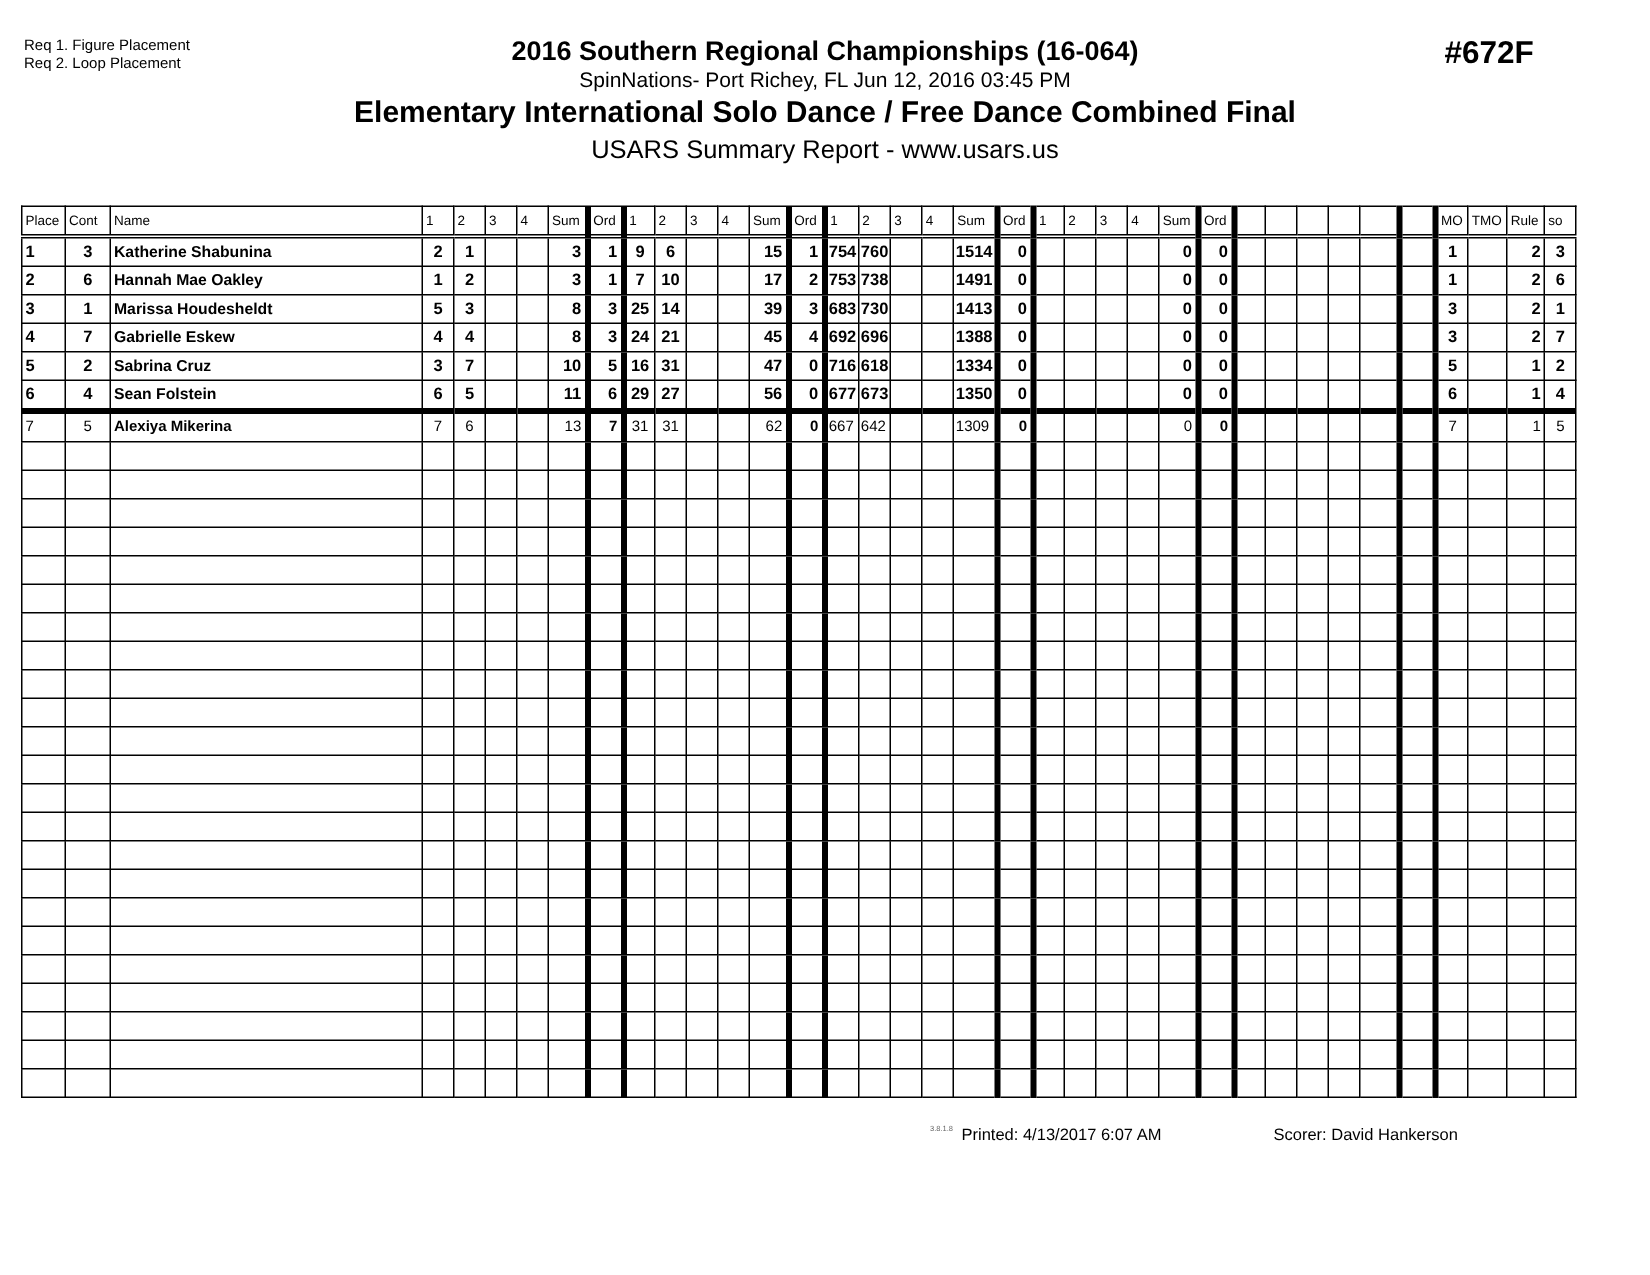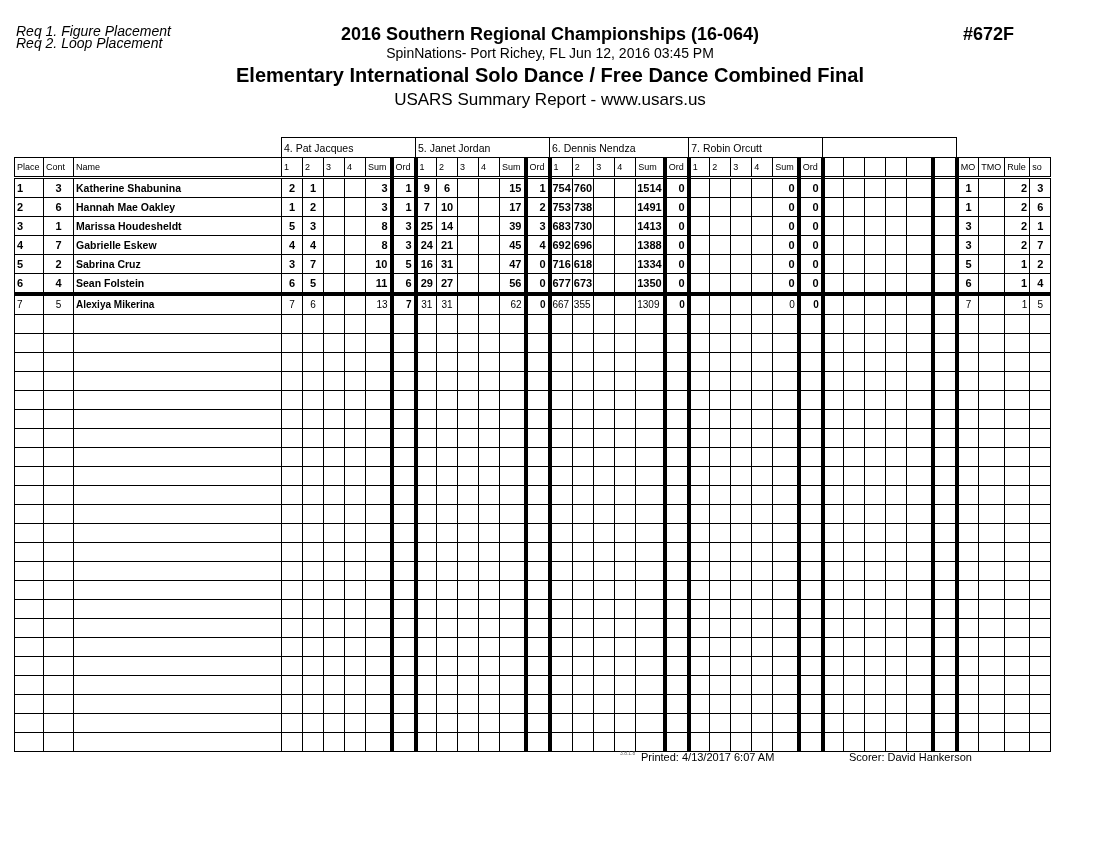--- a/index.html
+++ b/index.html
@@ -1,24 +1,24 @@
 <!DOCTYPE html>
 <html><head>
 <meta charset="utf-8">
 <style>
   html, body { margin:0; padding:0; background:#ffffff; }
   body { width:1100px; height:850px; position:relative; overflow:hidden;
          font-family:"Liberation Sans", sans-serif; color:#000; }
-  .req { position:absolute; left:16px; top:25px; font-size:14px; line-height:12px;font-style:italic; }
+  .req { position:absolute; left:16px; top:25px; font-size:10px; line-height:12px; }
   .title { position:absolute; left:0; width:1100px; text-align:center; }
   .t1 { top:24px; font-size:18px; font-weight:bold; left:0; width:1100px; }
   .t2 { top:45px; font-size:14px; }
   .t3 { top:64px; font-size:20px; font-weight:bold; }
   .t4 { top:90px; font-size:17px; }
-  .code { position:absolute; left:963px; top:24px; font-size:18px; font-weight:bold; }
+  .code { position:absolute; left:963px; top:24px; font-size:21px; font-weight:bold; }
 
   table.grid { position:absolute; left:14px; top:137px; border-collapse:collapse; table-layout:fixed; }
   table.grid td { border:1px solid #000; padding:0 2px; height:18px; font-size:10px;
                   overflow:hidden; white-space:nowrap; line-height:18px; }
   tr.judges td { height:19px; font-size:10.5px; }
   tr.judges td.blank { border:none; }
   tr.hdr td { font-size:9px; height:17px; border-bottom:3px double #000; }
   td.thick-l { border-left:4px solid #000 !important; }
   td.c { text-align:center; }
   td.r { text-align:right; padding-right:4px; }
@@ -77,29 +77,20 @@
       <col style="width: 21px;">
       <col style="width: 21px;">
       <col style="width: 26px;">
       <col style="width: 24px;">
       <col style="width: 22px;">
       <col style="width: 26px;">
       <col style="width: 25px;">
       <col style="width: 21px;">
     </colgroup>
   <tbody id="tbody">
-      <tr class="judges">
-        <td colspan="3" class="blank"></td>
-        <td colspan="6">4.  Pat Jacques</td>
-        <td colspan="6">5.  Janet Jordan</td>
-        <td colspan="6">6.  Dennis Nendza</td>
-        <td colspan="6">7.  Robin Orcutt</td>
-        <td colspan="6"></td>
-        <td colspan="4" class="blank"></td>
-      </tr>
       <tr class="hdr">
         <td>Place</td>
         <td>Cont</td>
         <td>Name</td>
         <td>1</td>
         <td>2</td>
         <td>3</td>
         <td>4</td>
         <td>Sum</td>
         <td class="thick-l">Ord</td>
@@ -376,21 +367,21 @@
         <td class="c" style="font-weight: normal;"></td>
         <td class="r" style="font-weight: normal;">13</td>
         <td class="thick-l ord" style="font-weight: bold;">7</td>
         <td class="thick-l c" style="font-weight: normal;">31</td>
         <td class="c" style="font-weight: normal;">31</td>
         <td class="c" style="font-weight: normal;"></td>
         <td class="c" style="font-weight: normal;"></td>
         <td class="r" style="font-weight: normal;">62</td>
         <td class="thick-l ord" style="font-weight: bold;">0</td>
         <td class="thick-l c" style="text-align: left; padding: 0px 1px; font-weight: normal;">667</td>
-        <td class="c" style="text-align: left; padding: 0px 1px; font-weight: normal;">355</td>
+        <td class="c" style="text-align: left; padding: 0px 1px; font-weight: normal;">642</td>
         <td class="c" style="font-weight: normal;"></td>
         <td class="c" style="font-weight: normal;"></td>
         <td class="r" style="text-align: left; padding: 0px 1px; font-weight: normal;">1309</td>
         <td class="thick-l ord" style="font-weight: bold;">0</td>
         <td class="thick-l c" style="font-weight: normal;"></td>
         <td class="c" style="font-weight: normal;"></td>
         <td class="c" style="font-weight: normal;"></td>
         <td class="c" style="font-weight: normal;"></td>
         <td class="r" style="font-weight: normal;">0</td>
         <td class="thick-l ord" style="font-weight: bold;">0</td>

